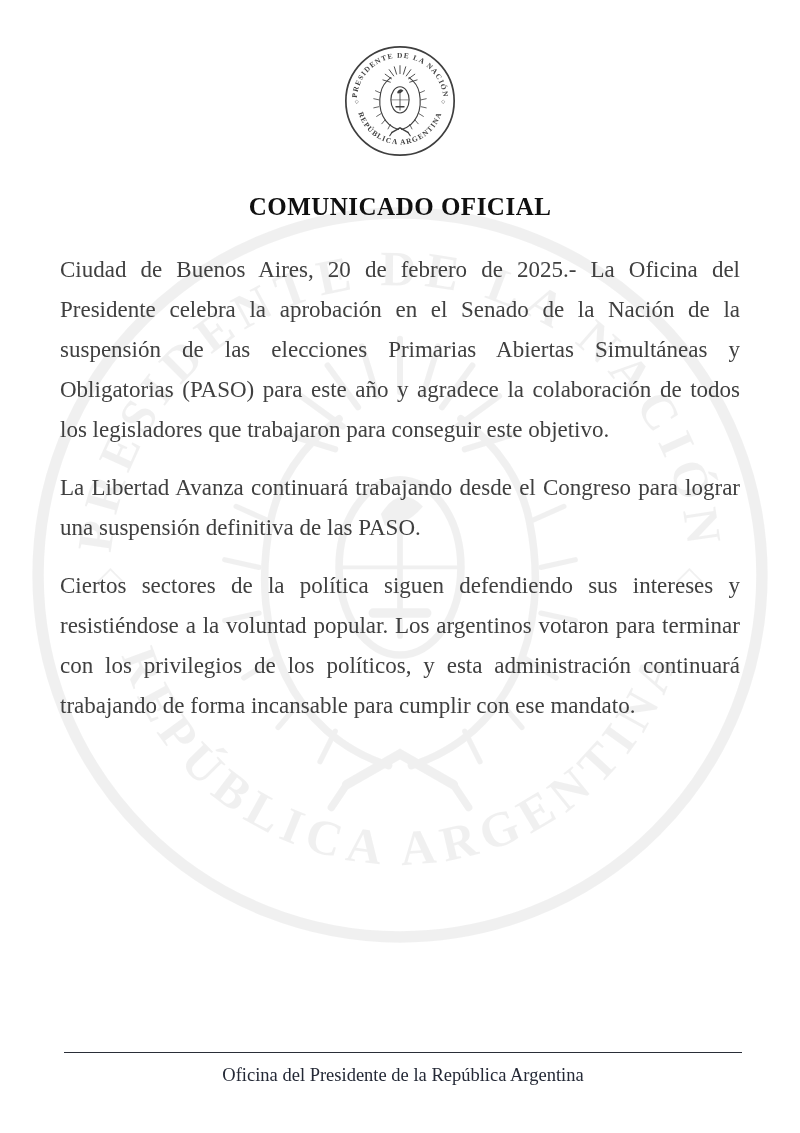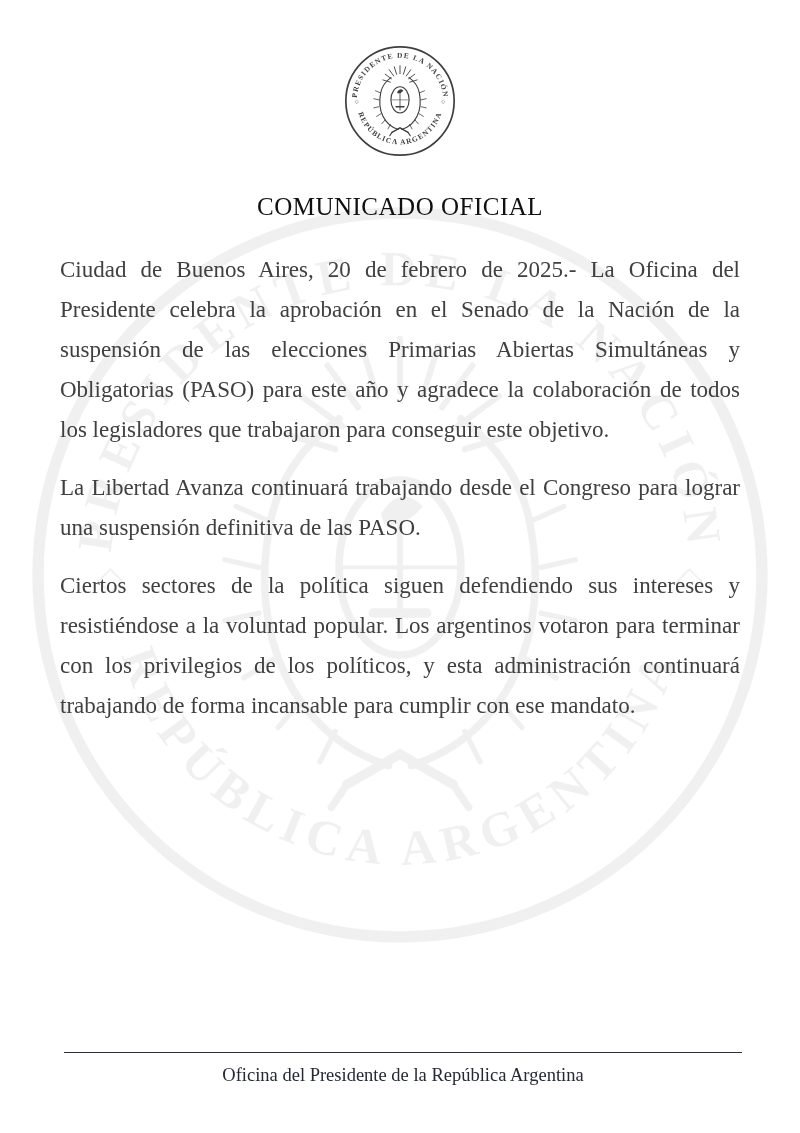--- a/index.html
+++ b/index.html
@@ -27,21 +27,21 @@
   .seal-wrap{
     padding-top:44px;
     text-align:center;
   }
   .seal-wrap svg{width:114px;height:114px;}
   .doc-title{
     margin:30px 0 0 0;
     text-align:center;
     font-size:25px;
     line-height:30px;
-    font-weight:normal;
+    font-weight:bold;
     letter-spacing:0.5px;
     color:#101010;
   }
   .body-text{
     margin:28px 60px 0 60px;
   }
   .body-text p{
     margin:0 0 18px 0;
     font-size:23px;
     line-height:40px;

